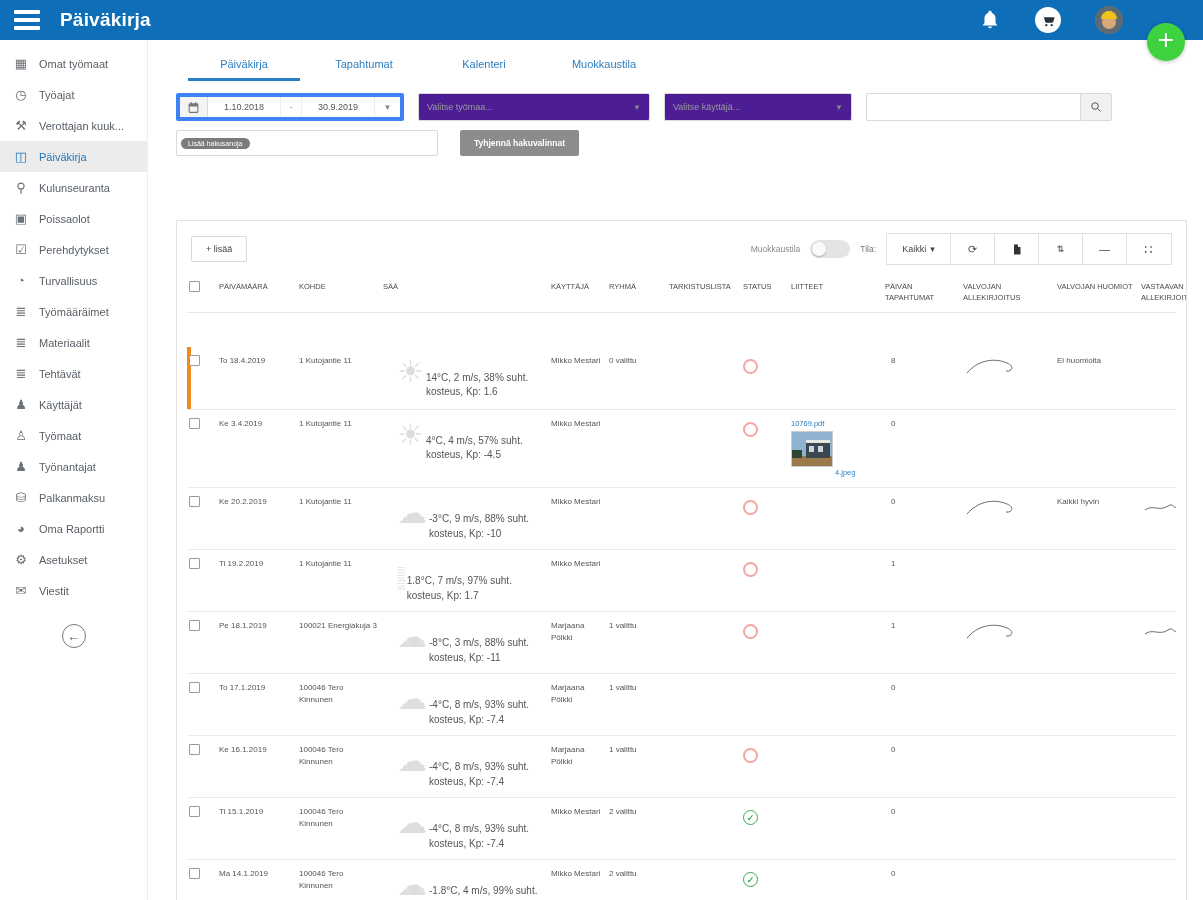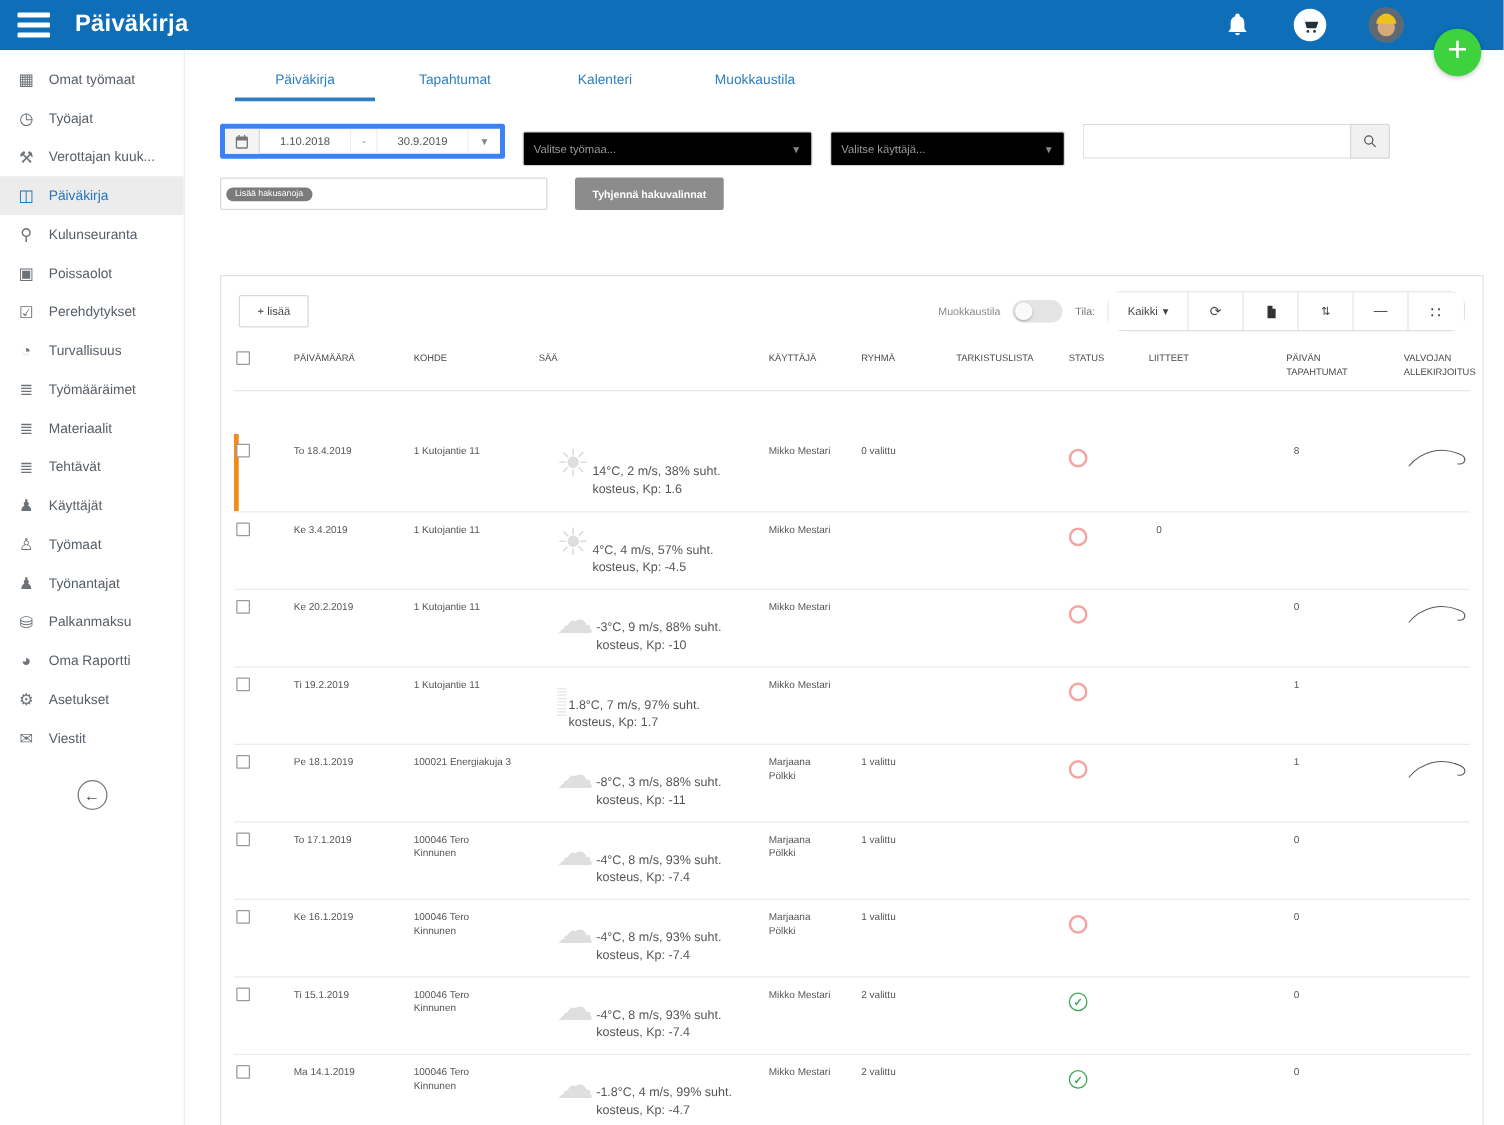--- a/index.html
+++ b/index.html
@@ -38,48 +38,48 @@
   .tab.active { border-bottom-color:#2d7fc1; }
 
   
   .filters { padding:12px 16px 0 28px; }
   .frow { display:flex; align-items:center; gap:14px; }
   .datectl { display:flex; align-items:stretch; height:28px; border:4px solid #3b82f6; border-radius:2px; overflow:hidden; background:#fff; }
   .datectl .cal { width:28px; background:#f4f4f4; border-right:1px solid #d9d9d9; display:flex; align-items:center; justify-content:center; font-size:12px; color:#777; cursor:pointer; }
   .datectl .dval { width:72px; display:flex; align-items:center; justify-content:center; font-size:9px; color:#555; }
   .datectl .dsep { width:22px; border-left:1px solid #eee; border-right:1px solid #eee; display:flex; align-items:center; justify-content:center; font-size:9px; color:#888; }
   .datectl .dcaret { width:26px; display:flex; align-items:center; justify-content:center; font-size:8px; color:#888; border-left:1px solid #eee; cursor:pointer; }
-  .selectbox { height:28px; border:1px solid #d9d9d9; border-radius:2px; background:#000000; display:flex; align-items:center; justify-content:space-between; padding:0 8px; font-size:9px; color:#9a9a9a; cursor:pointer;margin-top:12px; }
+  .selectbox { height:28px; border:1px solid #d9d9d9; border-radius:2px; background:#4c1d95; display:flex; align-items:center; justify-content:space-between; padding:0 8px; font-size:9px; color:#9a9a9a; cursor:pointer; }
   .selectbox .caret { font-size:8px; color:#888; }
   .sel-site { width:232px; }
   .sel-user { width:188px; }
   .searchbox { display:flex; height:28px; width:246px; }
   .searchbox input { flex:1; border:1px solid #d9d9d9; border-right:none; border-radius:2px 0 0 2px; padding:0 6px; font-size:9px; outline:none; }
   .searchbox .mag { width:32px; background:#f1f1f1; border:1px solid #d9d9d9; border-radius:0 2px 2px 0; display:flex; align-items:center; justify-content:center; cursor:pointer; }
   .frow2 { margin-top:9px; display:flex; align-items:center; gap:22px; }
   .chipinput { width:262px; height:26px; border:1px solid #d9d9d9; border-radius:2px; display:flex; align-items:center; padding:0 4px; }
   .chip { background:#7b7b7b; color:#fff; font-size:7px; padding:2px 7px; border-radius:8px; white-space:nowrap; }
   .clearbtn { background:#8c8c8c; color:#fff; border:none; font-size:8.5px; font-weight:bold; padding:8px 14px; border-radius:2px; cursor:pointer; }
 
   
   .card { position:absolute; left:28px; right:16px; top:180px; bottom:-20px; border:1px solid #e2e2e2; background:#fff; padding:10px 10px 0; overflow:hidden; }
   .card-toolbar { display:flex; align-items:center; justify-content:space-between; padding:2px 4px 10px; }
   .addbtn { border:1px solid #d9d9d9; background:#fff; font-size:9px; color:#444; padding:7px 14px; border-radius:2px; cursor:pointer; }
   .ct-right { display:flex; align-items:center; gap:10px; }
   .ct-label { font-size:8.5px; color:#8a8a8a; }
   .toggle { width:40px; height:18px; background:#e4e4e4; border-radius:10px; position:relative; cursor:pointer; }
   .toggle .knob { position:absolute; left:2px; top:2px; width:14px; height:14px; background:#fafafa; border-radius:50%; box-shadow:0 1px 2px rgba(0,0,0,.25); }
   .tila-label { font-size:8.5px; color:#777; }
-  .btngroup { display:flex; border:1px solid #e0e0e0; border-radius:12px; }
+  .btngroup { display:flex; border:1px solid #e0e0e0; border-radius:0; }
   .gbtn { min-width:44px; height:30px; border:none; border-right:1px solid #e0e0e0; background:#fff; font-size:11px; color:#444; display:flex; align-items:center; justify-content:center; gap:4px; cursor:pointer; }
   .gbtn:last-child { border-right:none; }
   .gbtn .small { font-size:9px; }
   .expand-ic { font-size:13px; letter-spacing:1px; }
 
-  .tgrid { display:grid; grid-template-columns:26px 76px 80px 164px 54px 56px 70px 44px 90px 74px 90px 80px 90px; column-gap:20px; align-items:start; }
+  .tgrid { display:grid; grid-template-columns:26px 76px 80px 164px 54px 56px 70px 44px 90px 74px 90px 80px 90px; column-gap:4px; align-items:start; }
   .thead { padding:6px 2px 8px; border-bottom:1px solid #e6e6e6; }
   .thead .th { font-size:7.5px; color:#4a4a4a; text-transform:uppercase; line-height:1.5; }
   .cbx { width:11px; height:11px; border:1px solid #9a9a9a; border-radius:1px; background:#fff; cursor:pointer; appearance:none; -webkit-appearance:none; }
 
   .tbody { overflow:hidden; }
   .trow { border-top:1px solid #ececec; padding:8px 2px; min-height:62px; position:relative; }
   .trow:first-child { border-top:none; }
   .trow.selected { box-shadow:inset 4px 0 0 #f08c1e;margin-top:34px; }
   .cell { font-size:8px; color:#555; line-height:1.45; }
   .wx { display:flex; align-items:flex-start; padding-left:14px; }
@@ -336,20 +336,29 @@
             <div class="cell">Ke 3.4.2019</div>
             <div class="cell">1 Kutojantie 11</div>
             <div class="cell wx">
               <span class="wx-ic">☀</span>
               <span class="wx-txt">4°C, 4 m/s, 57% suht. kosteus, Kp: -4.5</span>
             </div>
             <div class="cell">Mikko Mestari</div>
             <div class="cell"></div>
             <div class="cell"></div>
             <div class="cell"><span class="st-circle open"></span></div>
+            <div class="cell"><a class="att-link">10769.pdf</a><svg width="42" height="36" class="thumb">
+                <rect width="42" height="36" fill="#8fb2d0"></rect>
+                <rect y="24" width="42" height="12" fill="#9a7a4a"></rect>
+                <rect x="14" y="8" width="24" height="18" fill="#3c4750"></rect>
+                <rect x="14" y="8" width="24" height="3" fill="#e8e6e0"></rect>
+                <rect x="17" y="14" width="5" height="6" fill="#c9d6df"></rect>
+                <rect x="26" y="14" width="5" height="6" fill="#c9d6df"></rect>
+                <rect x="0" y="18" width="10" height="8" fill="#2f4632"></rect>
+              </svg><a class="att-link att-img-link">4.jpeg</a></div>
             <div class="cell num">0</div>
             <div class="cell sig"></div>
             <div class="cell"></div>
             <div class="cell sig"></div>
           </div>
           <div class="tgrid trow">
             <div class="cell"><input class="cbx" type="checkbox" style=""></div>
             <div class="cell">Ke 20.2.2019</div>
             <div class="cell">1 Kutojantie 11</div>
             <div class="cell wx">

